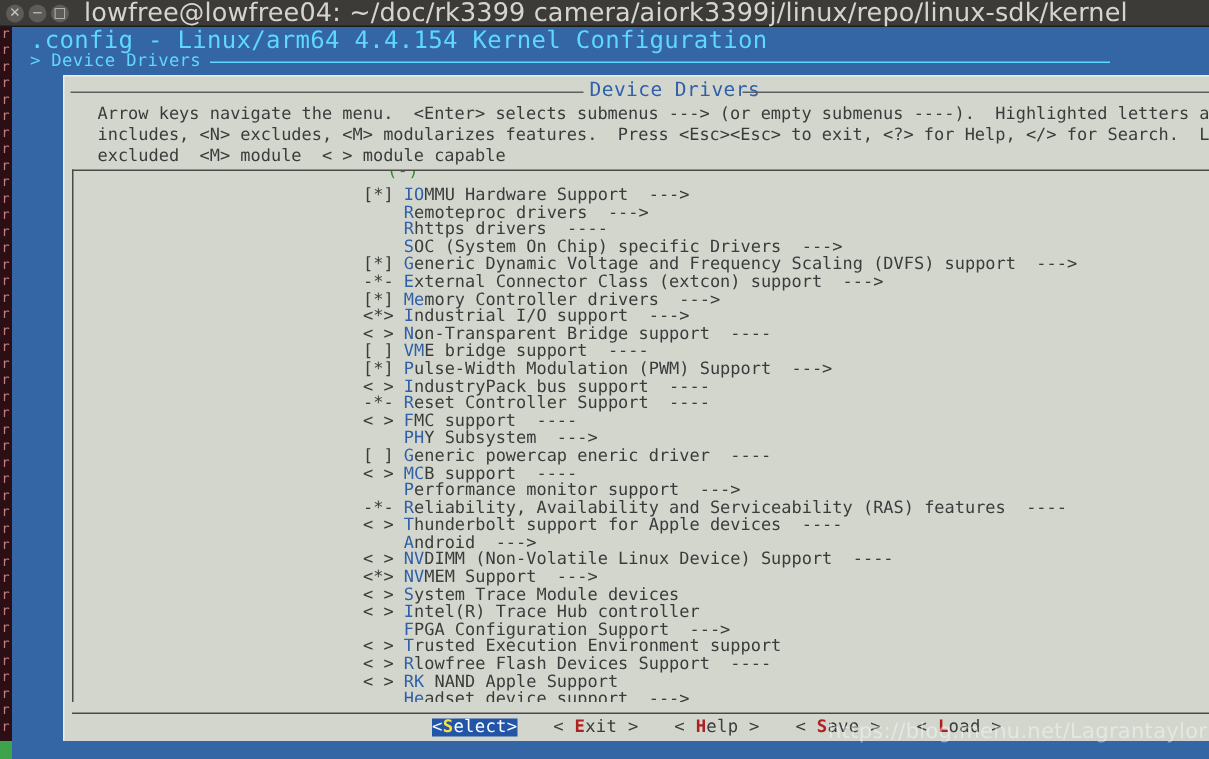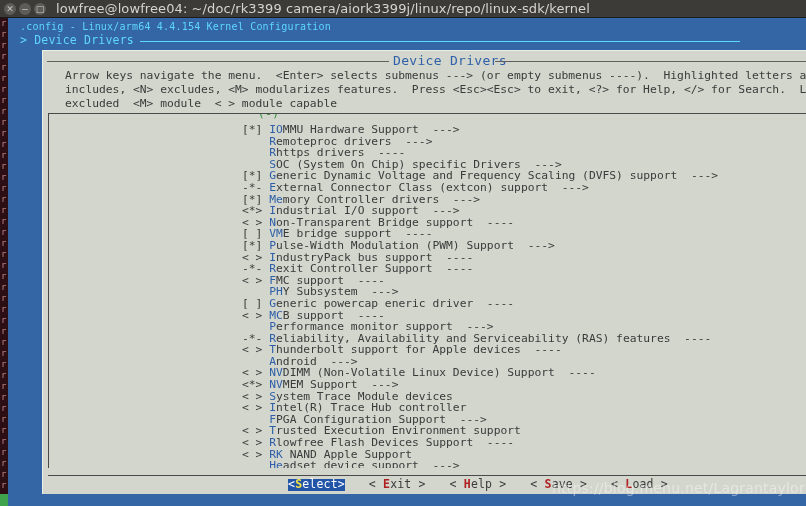--- a/index.html
+++ b/index.html
@@ -79,21 +79,21 @@
     left: 0; top: 0; right: 0; bottom: 0;
     color: #c9c7c2;
     font-size: 9px;
     font-style: normal;
     line-height: 12px;
     text-align: center;
     font-family: "DejaVu Sans", sans-serif;
   }
   .wtitle {
     color: #d6d4ce;
-    font-size: 13px;
+    font-size: 17px;
     font-family: "DejaVu Sans", "Liberation Sans", sans-serif;
     margin-left: 10px;
     white-space: nowrap;
     letter-spacing: 0.1px;
   }
 
   
   .mc-root {
     position: absolute;
     left: 8px;
@@ -103,21 +103,21 @@
     background: #3465a4;
     font-size: 11px;
     line-height: 11.6px;
   }
 
   .mc-header-line1 {
     position: absolute;
     left: 12px;
     top: 3px;
     color: #5fd7ff;
-    font-size: 10px;
+    font-size: 16px;
     white-space: pre;
     letter-spacing: 0.2px;
   }
   .mc-header-line2 {
     position: absolute;
     left: 12px;
     top: 17px;
     color: #5fd7ff;
     font-size: 11.5px;
     white-space: pre;
@@ -373,21 +373,21 @@
               <div class="mrow"><span class="tag">    </span><span class="hk">R</span><span>https drivers  ----</span></div>
               <div class="mrow"><span class="tag">    </span><span class="hk">S</span><span>OC (System On Chip) specific Drivers  ---&gt;</span></div>
               <div class="mrow"><span class="tag">[*] </span><span class="hk">G</span><span>eneric Dynamic Voltage and Frequency Scaling (DVFS) support  ---&gt;</span></div>
               <div class="mrow"><span class="tag">-*- </span><span class="hk">E</span><span>xternal Connector Class (extcon) support  ---&gt;</span></div>
               <div class="mrow"><span class="tag">[*] </span><span class="hk">Me</span><span>mory Controller drivers  ---&gt;</span></div>
               <div class="mrow"><span class="tag">&lt;*&gt; </span><span class="hk">I</span><span>ndustrial I/O support  ---&gt;</span></div>
               <div class="mrow"><span class="tag">&lt; &gt; </span><span class="hk">N</span><span>on-Transparent Bridge support  ----</span></div>
               <div class="mrow"><span class="tag">[ ] </span><span class="hk">VM</span><span>E bridge support  ----</span></div>
               <div class="mrow"><span class="tag">[*] </span><span class="hk">P</span><span>ulse-Width Modulation (PWM) Support  ---&gt;</span></div>
               <div class="mrow"><span class="tag">&lt; &gt; </span><span class="hk">I</span><span>ndustryPack bus support  ----</span></div>
-              <div class="mrow"><span class="tag">-*- </span><span class="hk">R</span><span>exit Controller Support  ----</span></div>
+              <div class="mrow"><span class="tag">-*- </span><span class="hk">R</span><span>eset Controller Support  ----</span></div>
               <div class="mrow"><span class="tag">&lt; &gt; </span><span class="hk">F</span><span>MC support  ----</span></div>
               <div class="mrow"><span class="tag">    </span><span class="hk">PH</span><span>Y Subsystem  ---&gt;</span></div>
               <div class="mrow"><span class="tag">[ ] </span><span class="hk">G</span><span>eneric powercap eneric driver  ----</span></div>
               <div class="mrow"><span class="tag">&lt; &gt; </span><span class="hk">MC</span><span>B support  ----</span></div>
               <div class="mrow"><span class="tag">    </span><span class="hk">P</span><span>erformance monitor support  ---&gt;</span></div>
               <div class="mrow"><span class="tag">-*- </span><span class="hk">R</span><span>eliability, Availability and Serviceability (RAS) features  ----</span></div>
               <div class="mrow"><span class="tag">&lt; &gt; </span><span class="hk">T</span><span>hunderbolt support for Apple devices  ----</span></div>
               <div class="mrow"><span class="tag">    </span><span class="hk">A</span><span>ndroid  ---&gt;</span></div>
               <div class="mrow"><span class="tag">&lt; &gt; </span><span class="hk">NV</span><span>DIMM (Non-Volatile Linux Device) Support  ----</span></div>
               <div class="mrow"><span class="tag">&lt;*&gt; </span><span class="hk">NV</span><span>MEM Support  ---&gt;</span></div>

